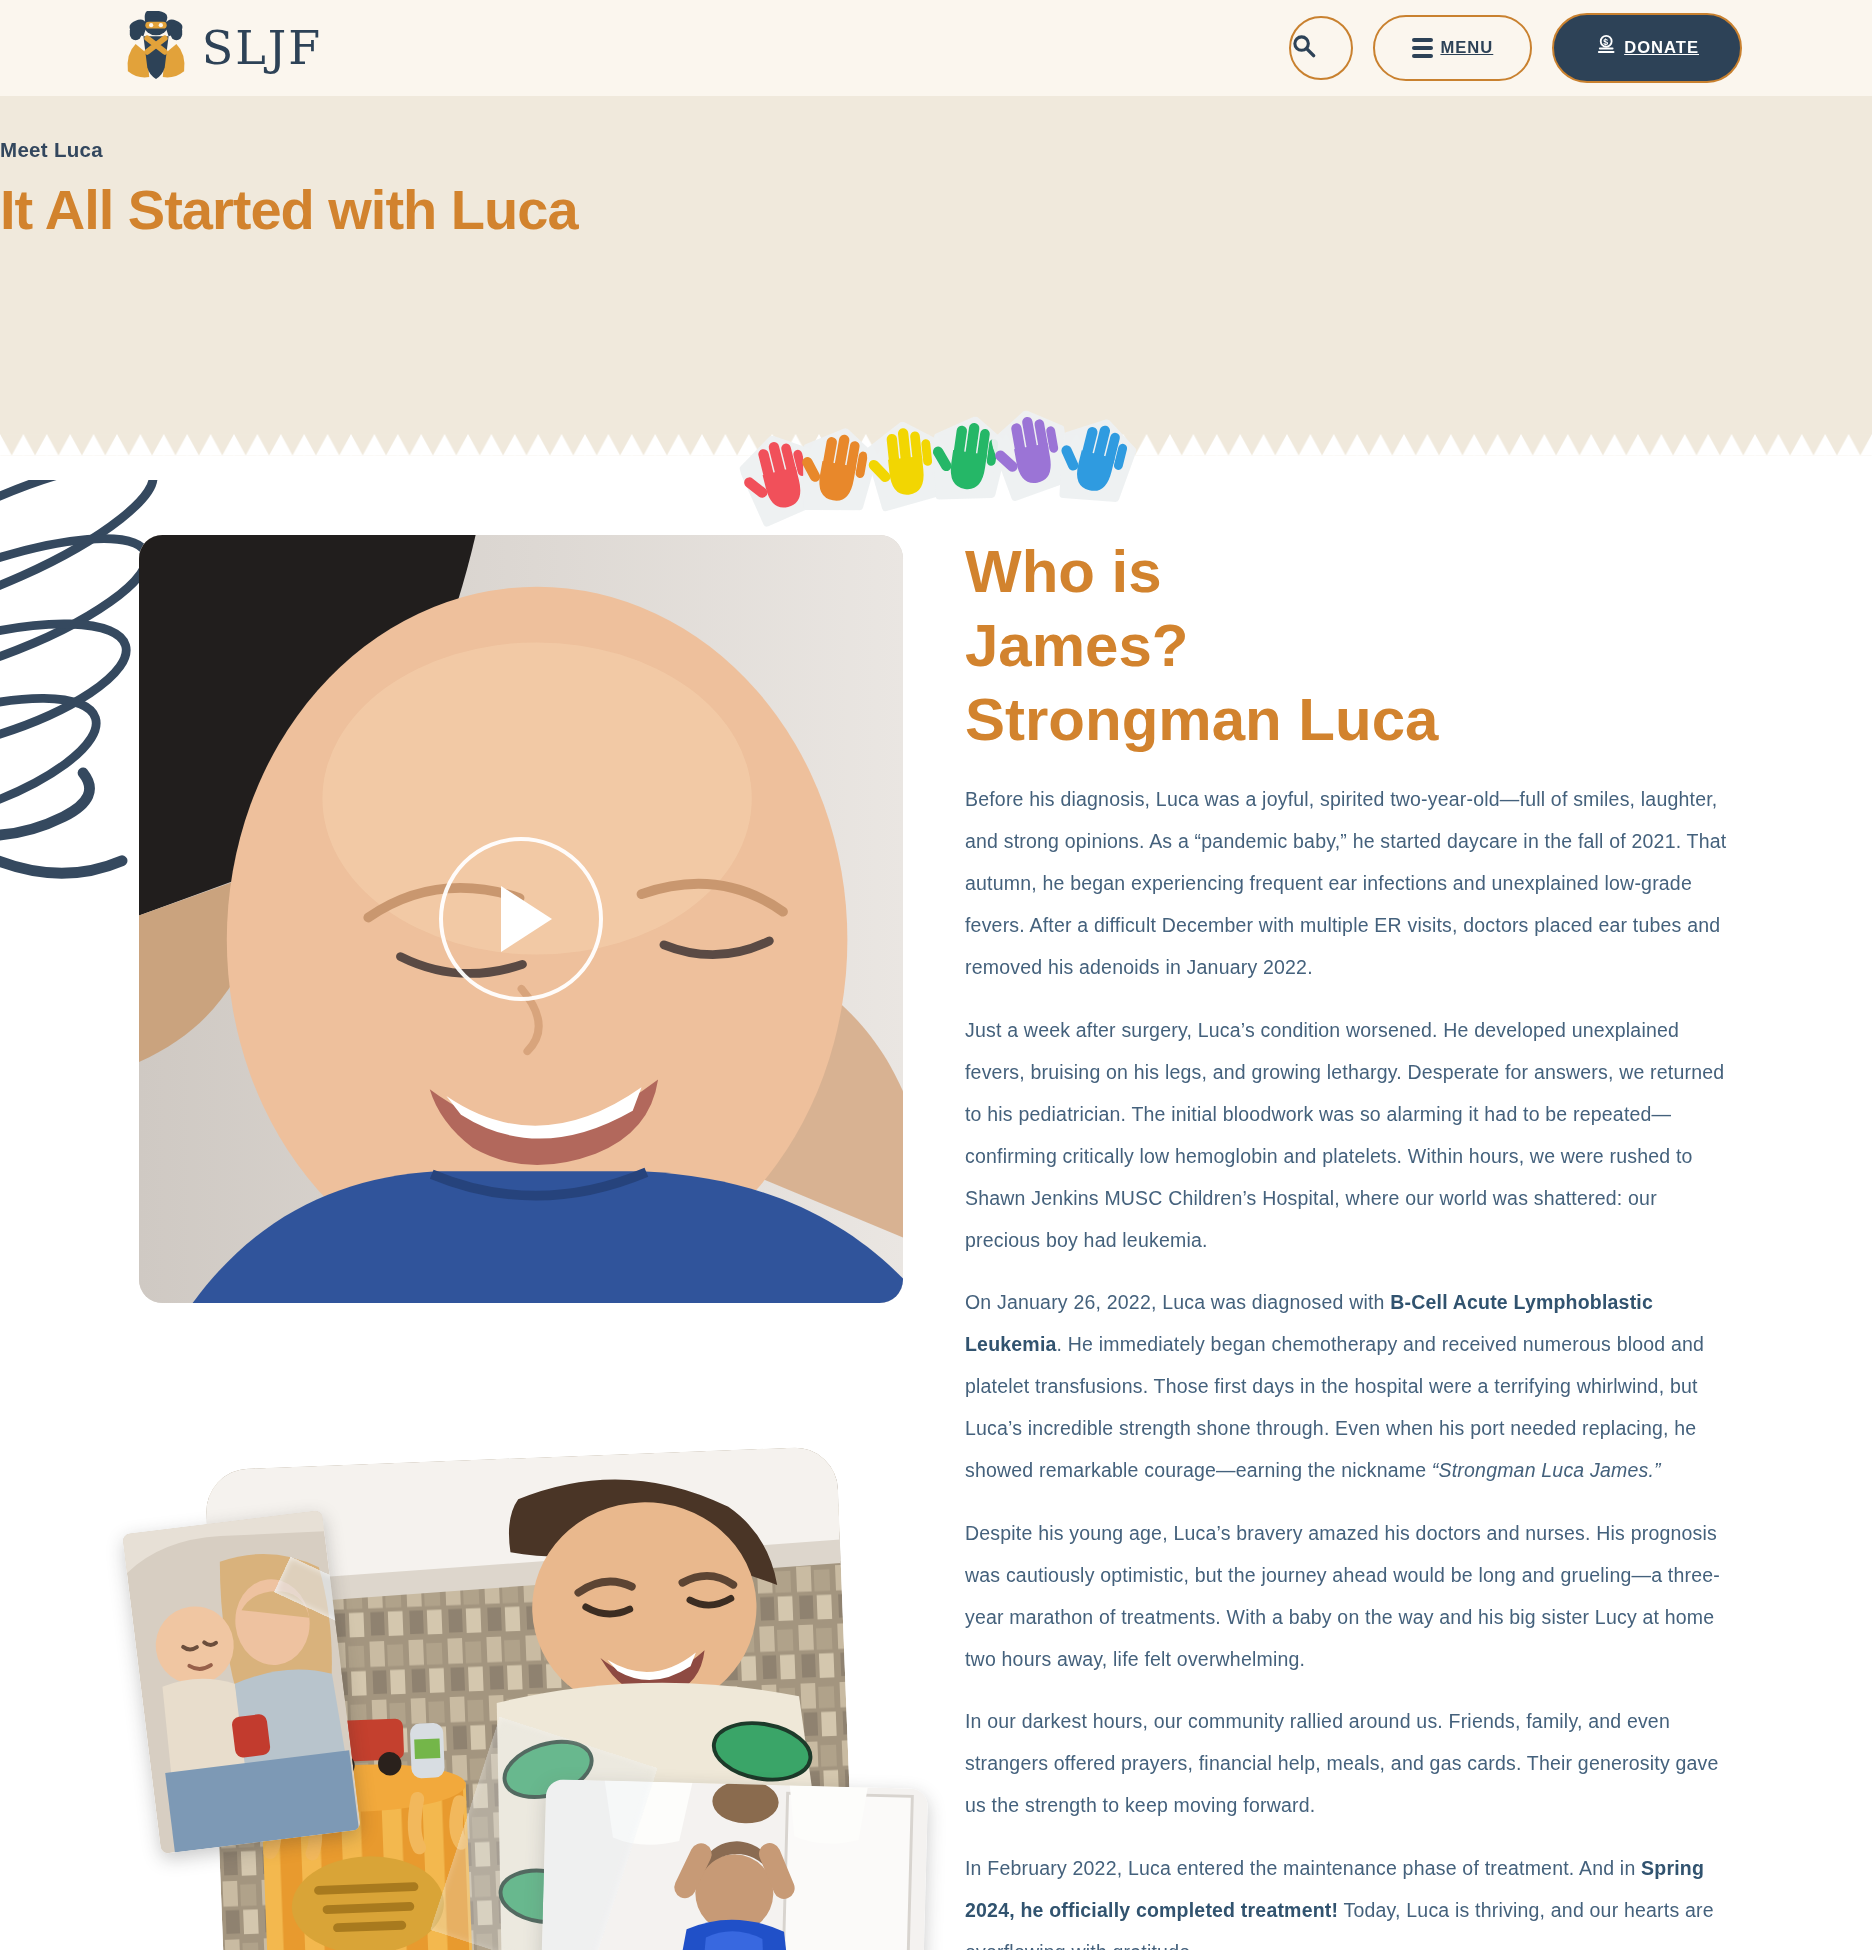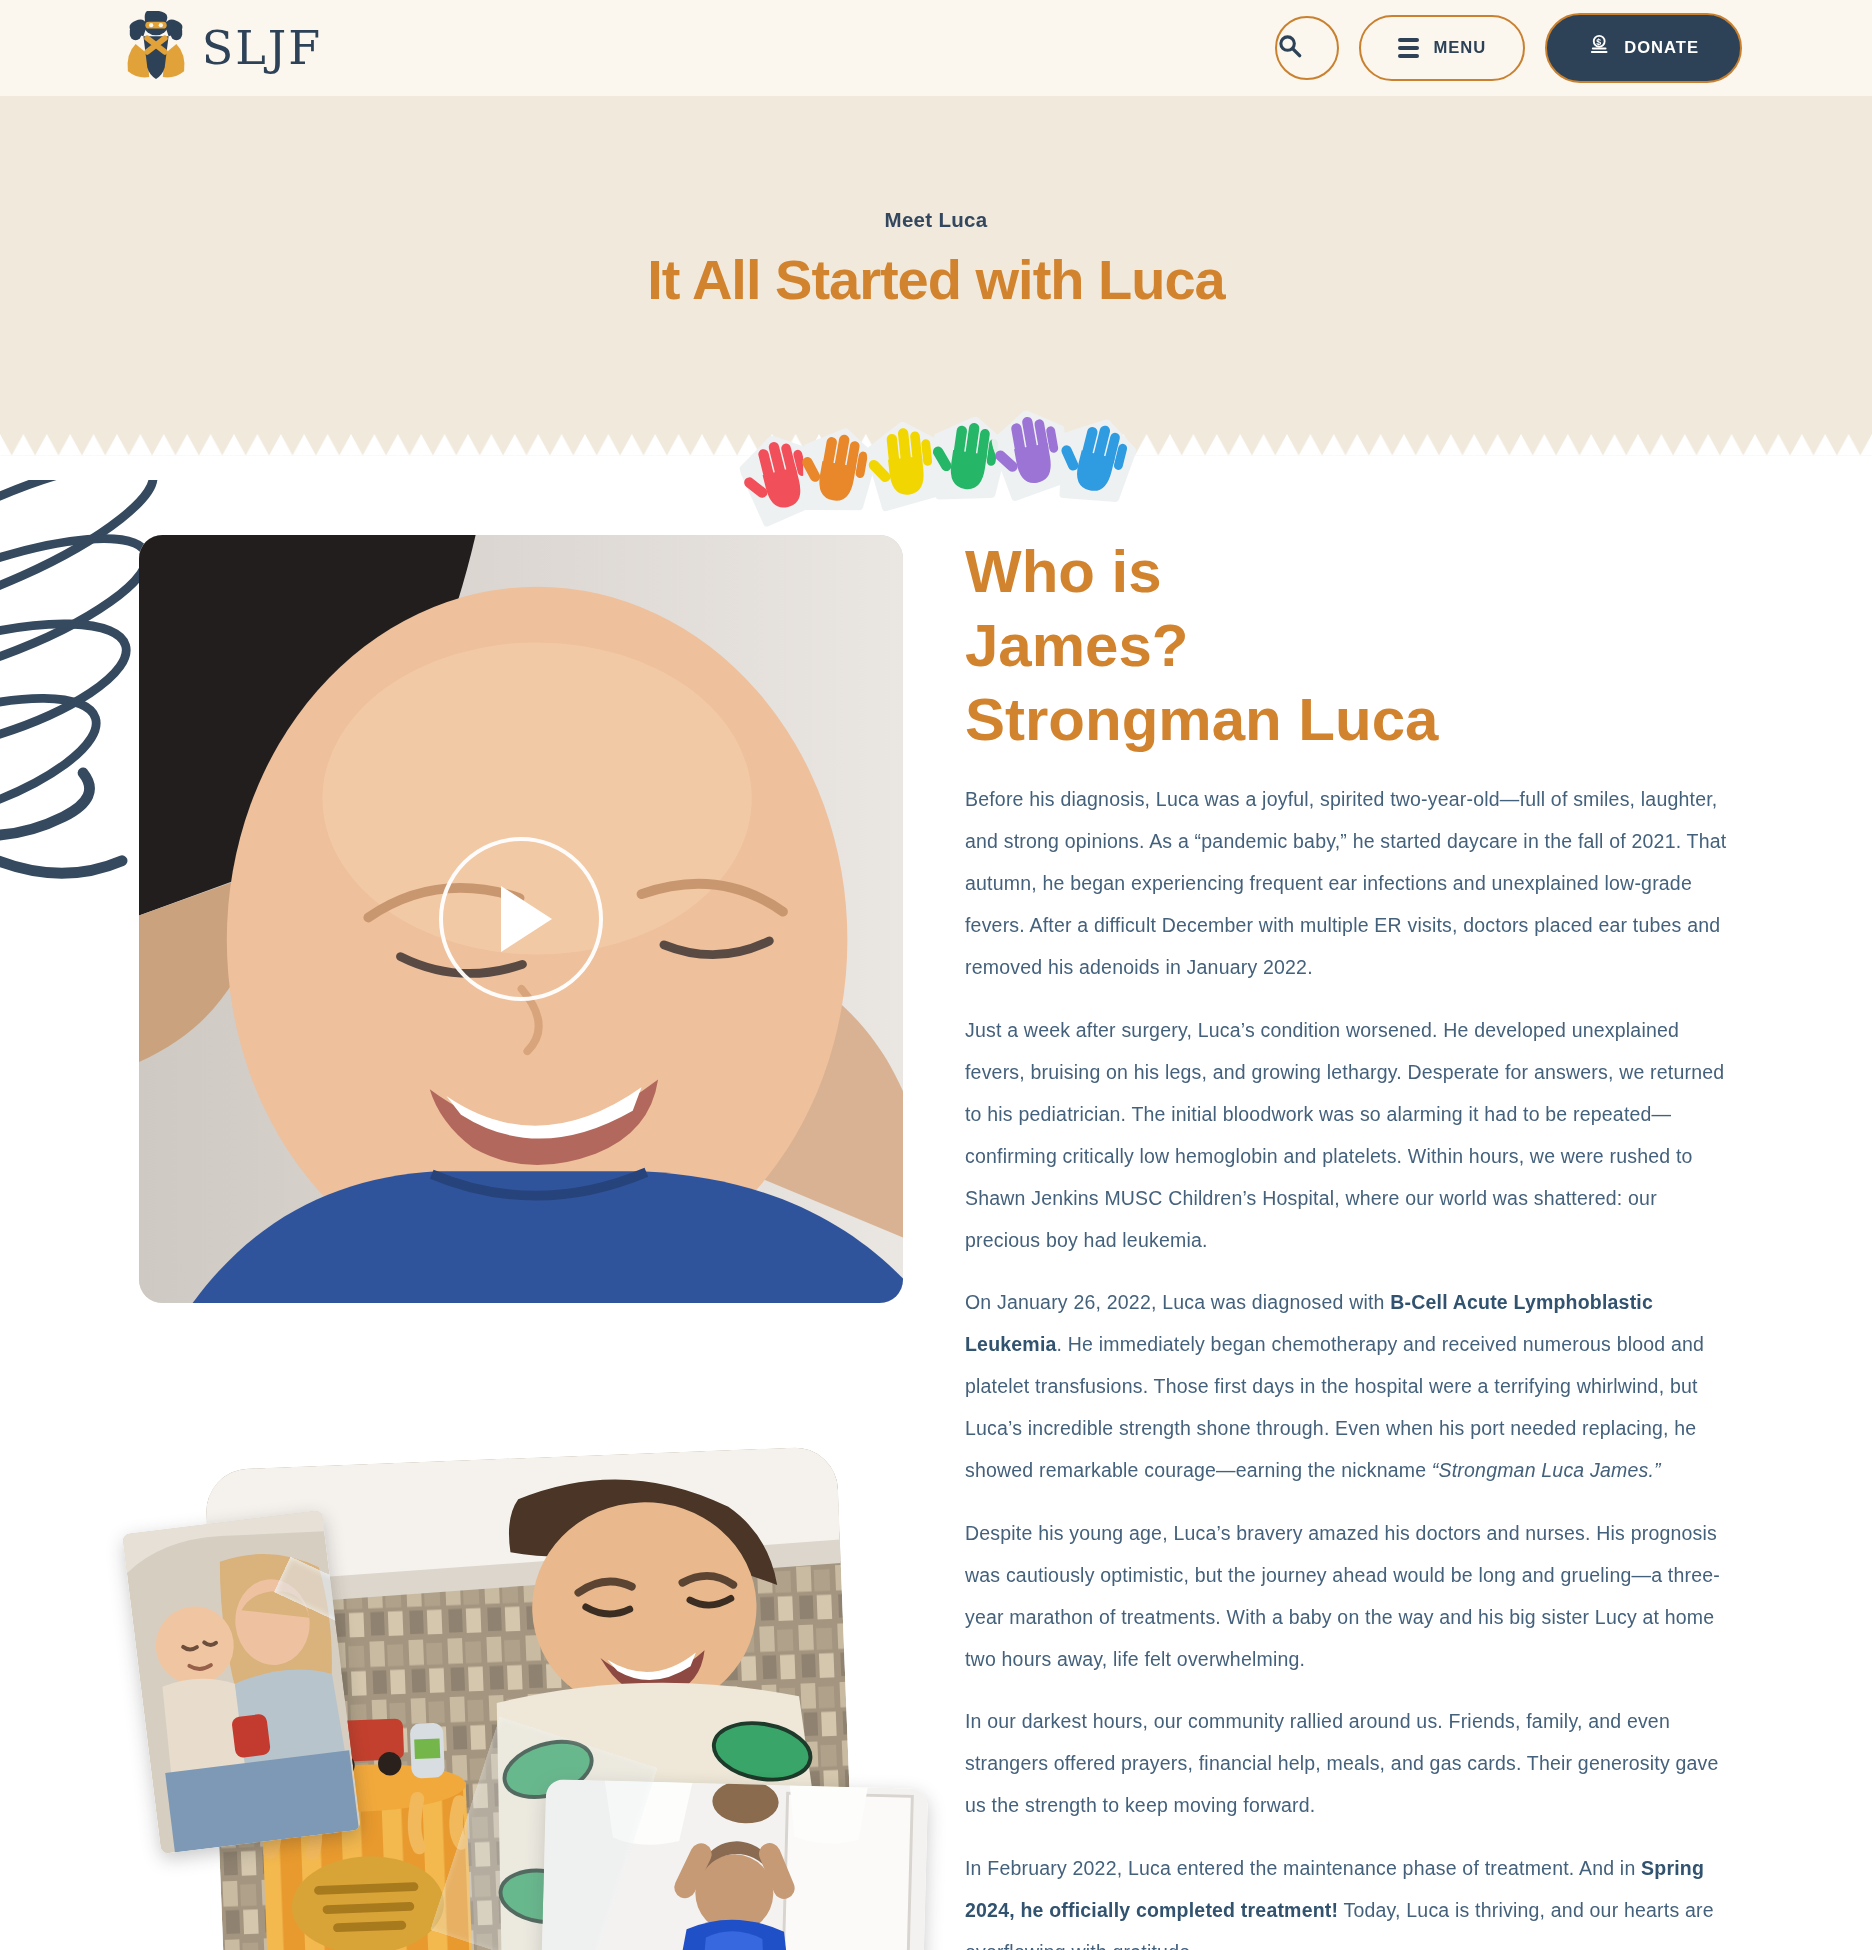--- a/index.html
+++ b/index.html
@@ -22,36 +22,36 @@
     display:flex;align-items:center;justify-content:space-between;
     padding:0 130px 0 124px;position:relative;z-index:6;
   }
   .logo{display:flex;align-items:center;gap:13.7px;cursor:pointer;}
   .logo-text{
     font-family:"DejaVu Serif",serif;font-weight:400;font-size:46px;
     color:var(--navy);letter-spacing:2px;
   }
   .header-actions{display:flex;align-items:center;gap:19.5px;}
   .btn{
-    display:flex;align-items:center;justify-content:flex-start;gap:14px;
+    display:flex;align-items:center;justify-content:flex-start;gap:7px;
     border:2.4px solid var(--button-border);background:transparent;cursor:pointer;
     font-family:"Liberation Sans",sans-serif;font-weight:700;font-size:16.6px;
-    letter-spacing:1px;color:var(--navy);
+    letter-spacing:1px;color:var(--navy);text-decoration:underline;
   }
   .search-btn{width:64px;height:64px;border-radius:50%;}
   .menu-btn{height:66px;border-radius:33px;padding:0 37px;}
   .burger{display:inline-flex;flex-direction:column;gap:3.9px;}
   .burger i{display:block;width:21.5px;height:3.9px;border-radius:2px;background:var(--navy);}
   .donate-btn{
     height:70px;border-radius:35px;padding:0 41px;background:var(--navy);
     border:2.9px solid var(--button-border);color:#ffffff;
   }
   
   .hero{
-    background:var(--hero-bg);height:338px;text-align:center;padding-top:112px;
+    background:var(--hero-bg);height:338px;padding-top:42px;
   }
   .eyebrow{
     font-size:20.5px;font-weight:700;color:#33475e;letter-spacing:0.3px;
   }
   h1{
     margin-top:19px;font-family:Liberation Sans, sans-serif;font-weight:700;
     font-size:56px;line-height:1.05;color:var(--accent-orange);letter-spacing:-1px;
   }
   .zigzag{height:21.5px;line-height:0;}
   

